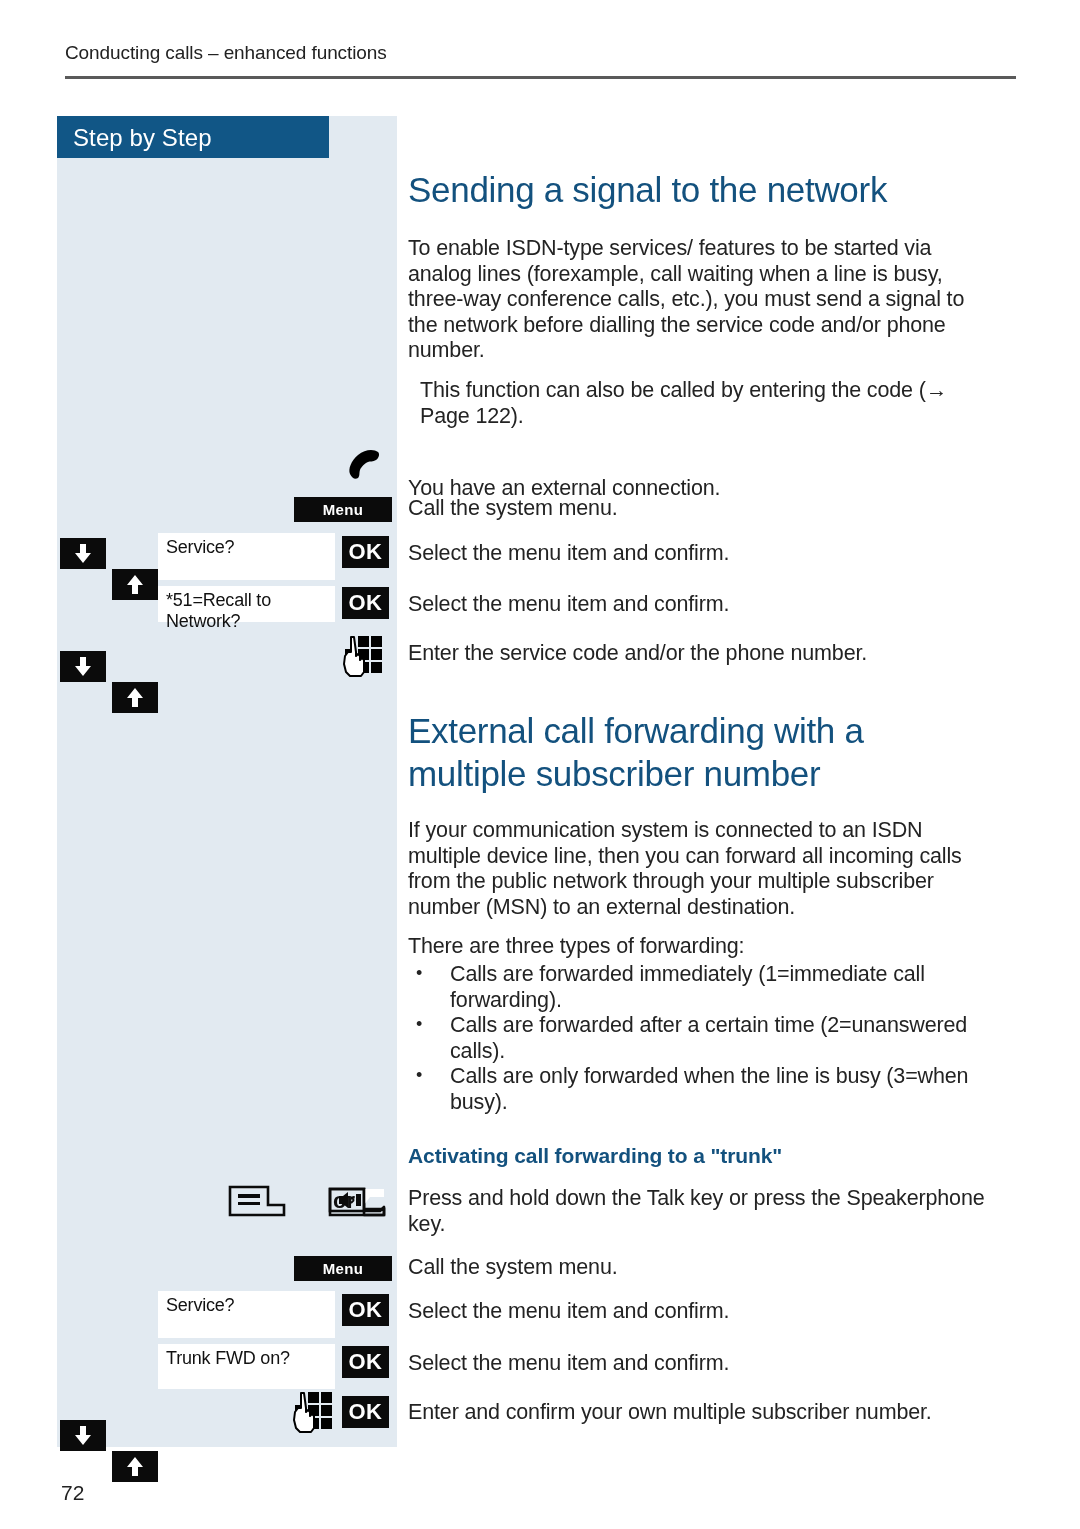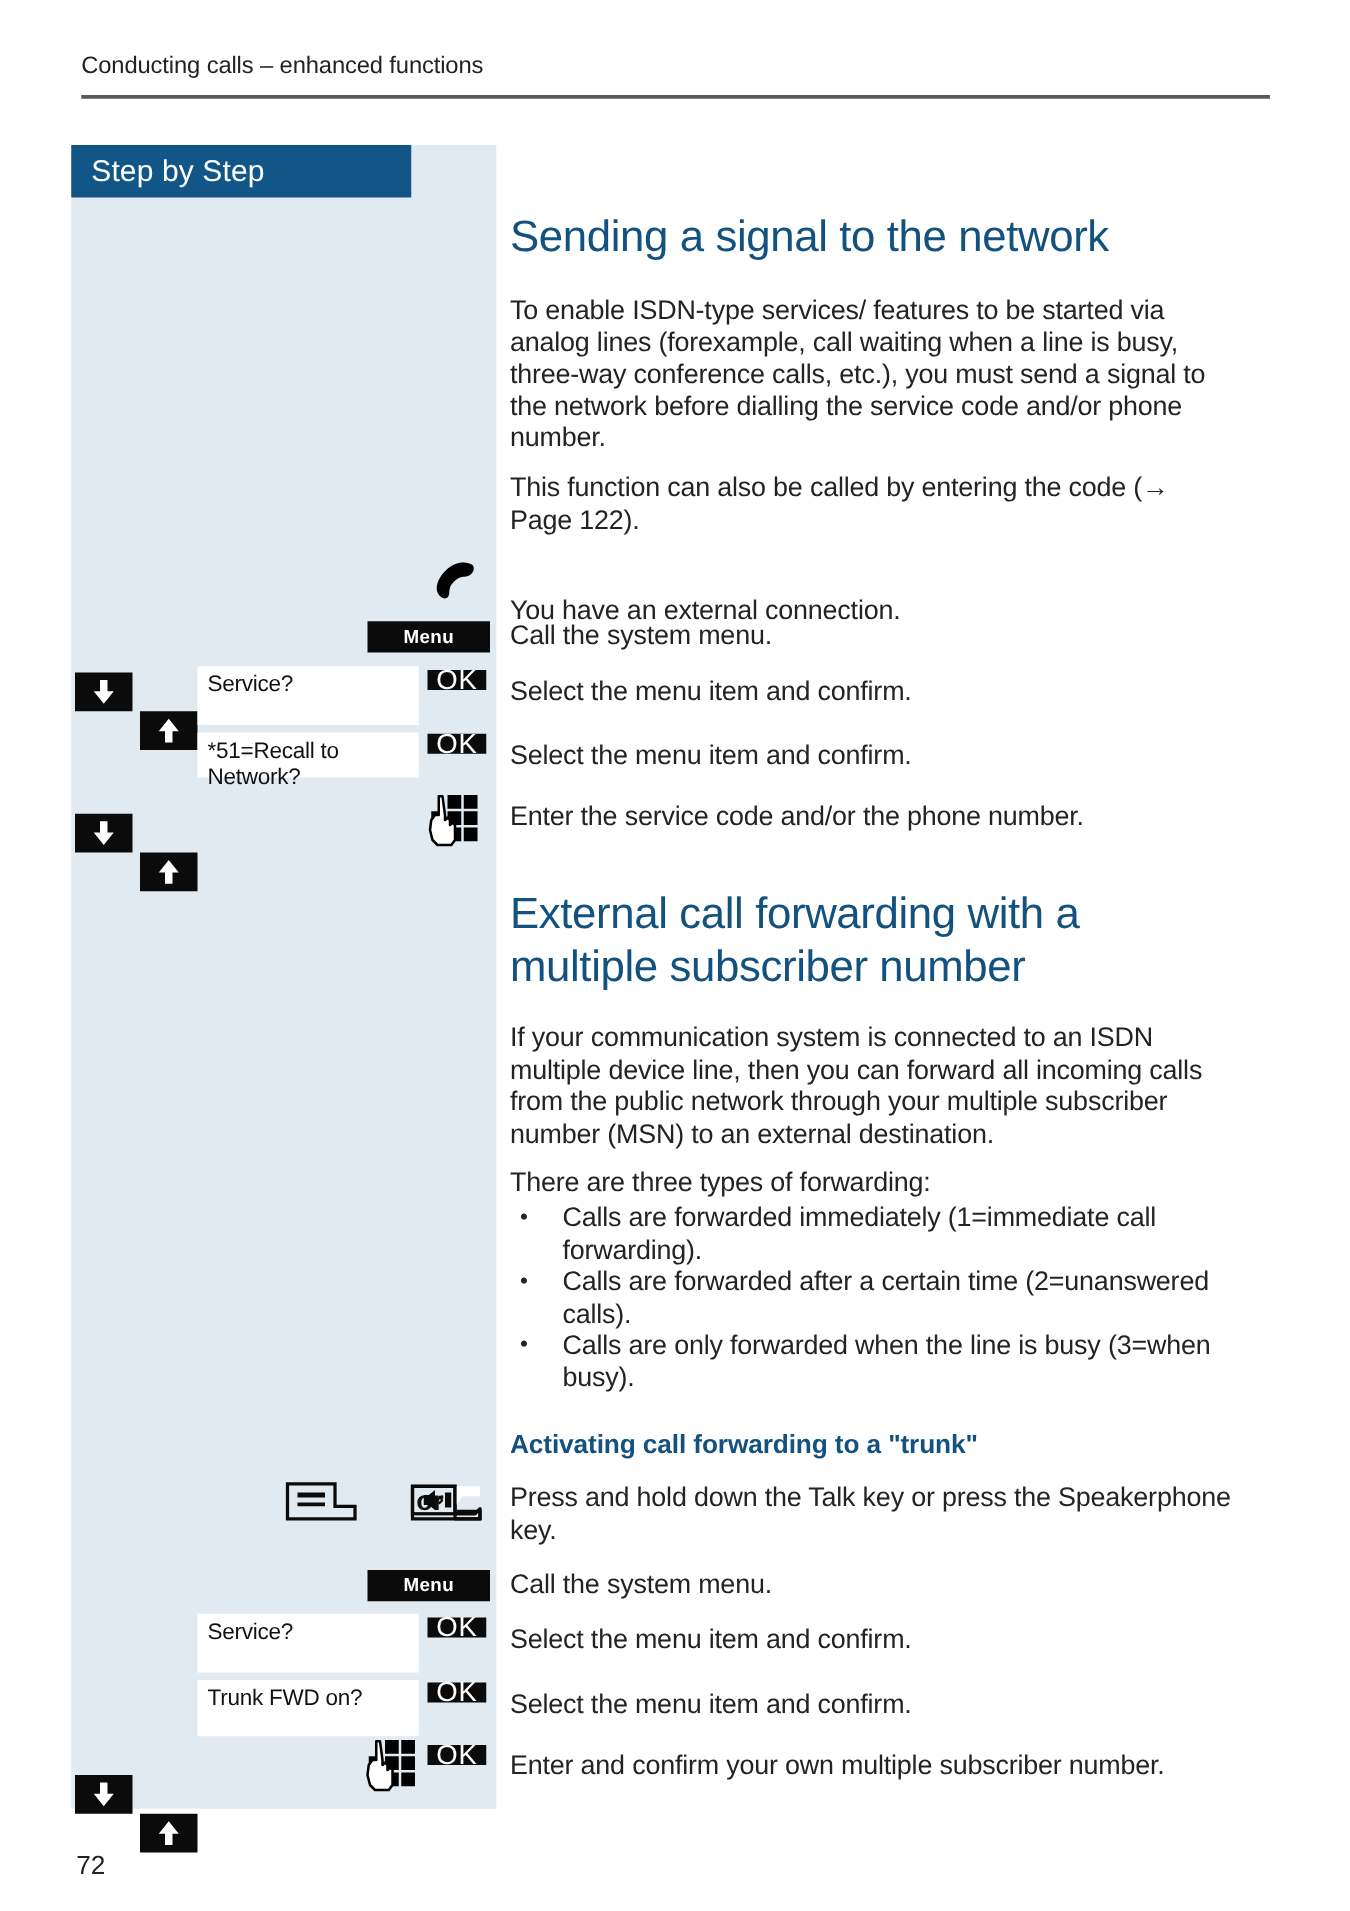--- a/index.html
+++ b/index.html
@@ -117,24 +117,24 @@
     box-sizing: border-box;
   }
   .menu-key {
     width: 98px;
     height: 25px;
     font-size: 15px;
     letter-spacing: 0.3px;
   }
   .ok-key {
     width: 47px;
-    height: 16px;
+    height: 32px;
     font-size: 22px;
     letter-spacing: 0.5px;
-    font-weight: normal;
+    font-weight: bold;
   }
   .arrow-key {
     width: 46px;
     height: 31px;
     background: #0b0b0b;
     position: relative;
   }
   .display-box {
     background: #ffffff;
     box-sizing: border-box;
@@ -166,21 +166,21 @@
 
 <div class="sidebar"></div>
 <div class="sidebar-title-bar">
   <div class="sidebar-title">Step by Step</div>
 </div>
 
 <h1 class="doc-h1 abs" style="left:408px; top:168px; width:600px;">Sending a signal to the network</h1>
 
 <p class="body abs" style="left:408px; top:236px; width:580px;">To enable ISDN-type services/ features to be started via analog lines (forexample, call waiting when a line is busy, three-way conference calls, etc.), you must send a signal to the network before dialling the service code and/or phone number.</p>
 
-<p class="body abs" style="left:408px; top:378px; width:580px;">This function can also be called by entering the code (→ Page 122).</p>
+<p class="body abs" style="left:420px; top:378px; width:580px;">This function can also be called by entering the code (→ Page 122).</p>
 
 <div class="abs" style="left:344px; top:448px;">
   <svg width="42" height="34" viewBox="0 0 42 34">
     <path d="M6 26 C4 21 7 13 14 7 C21 1 30 1 34 4 C36 6 35 10 32 12 C29 14 26 13 24 14 C21 15 17 19 16 22 C15 25 16 28 14 30 C11 32 8 30 6 26 Z" fill="#000"></path>
   </svg>
 </div>
 <p class="body abs" style="left:408px; top:476px; width:580px;">You have an external connection.</p>
 
 <div class="blackkey menu-key abs" style="left:294px; top:497px;">Menu</div>
 <p class="body abs" style="left:408px; top:496px; width:580px;">Call the system menu.</p>

